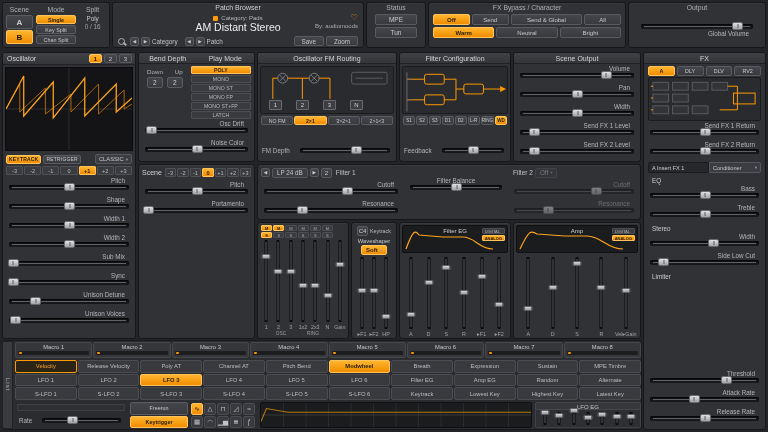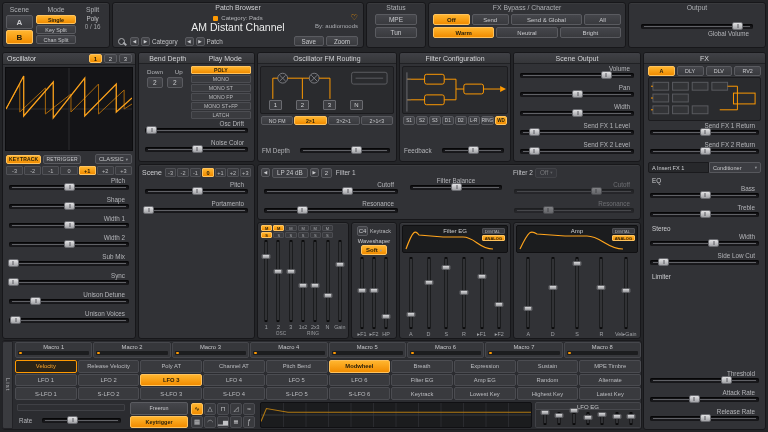--- a/index.html
+++ b/index.html
@@ -207,21 +207,21 @@
         <div class="polycnt">0 / 16</div>
       </div>
     </div>
   </div>
 
   <div id="patchBox" class="panel">
     <div class="pbt">Patch Browser</div>
     <div class="pbm">
       <div class="pbc">
         <div class="pbcat"><span class="cico"></span><span>Category: Pads</span></div>
-        <div class="pbname">AM Distant Channel</div>
+        <div class="pbname">AM Distant Stereo</div>
       </div>
       <div class="pbr">
         <div class="heart">♡</div>
         <div class="pbauthor">By: audiomoods</div>
       </div>
     </div>
     <div class="pbn">
       <span class="mag"></span>
       <span class="btn arr">◀</span>
       <span class="btn arr">▶</span>

